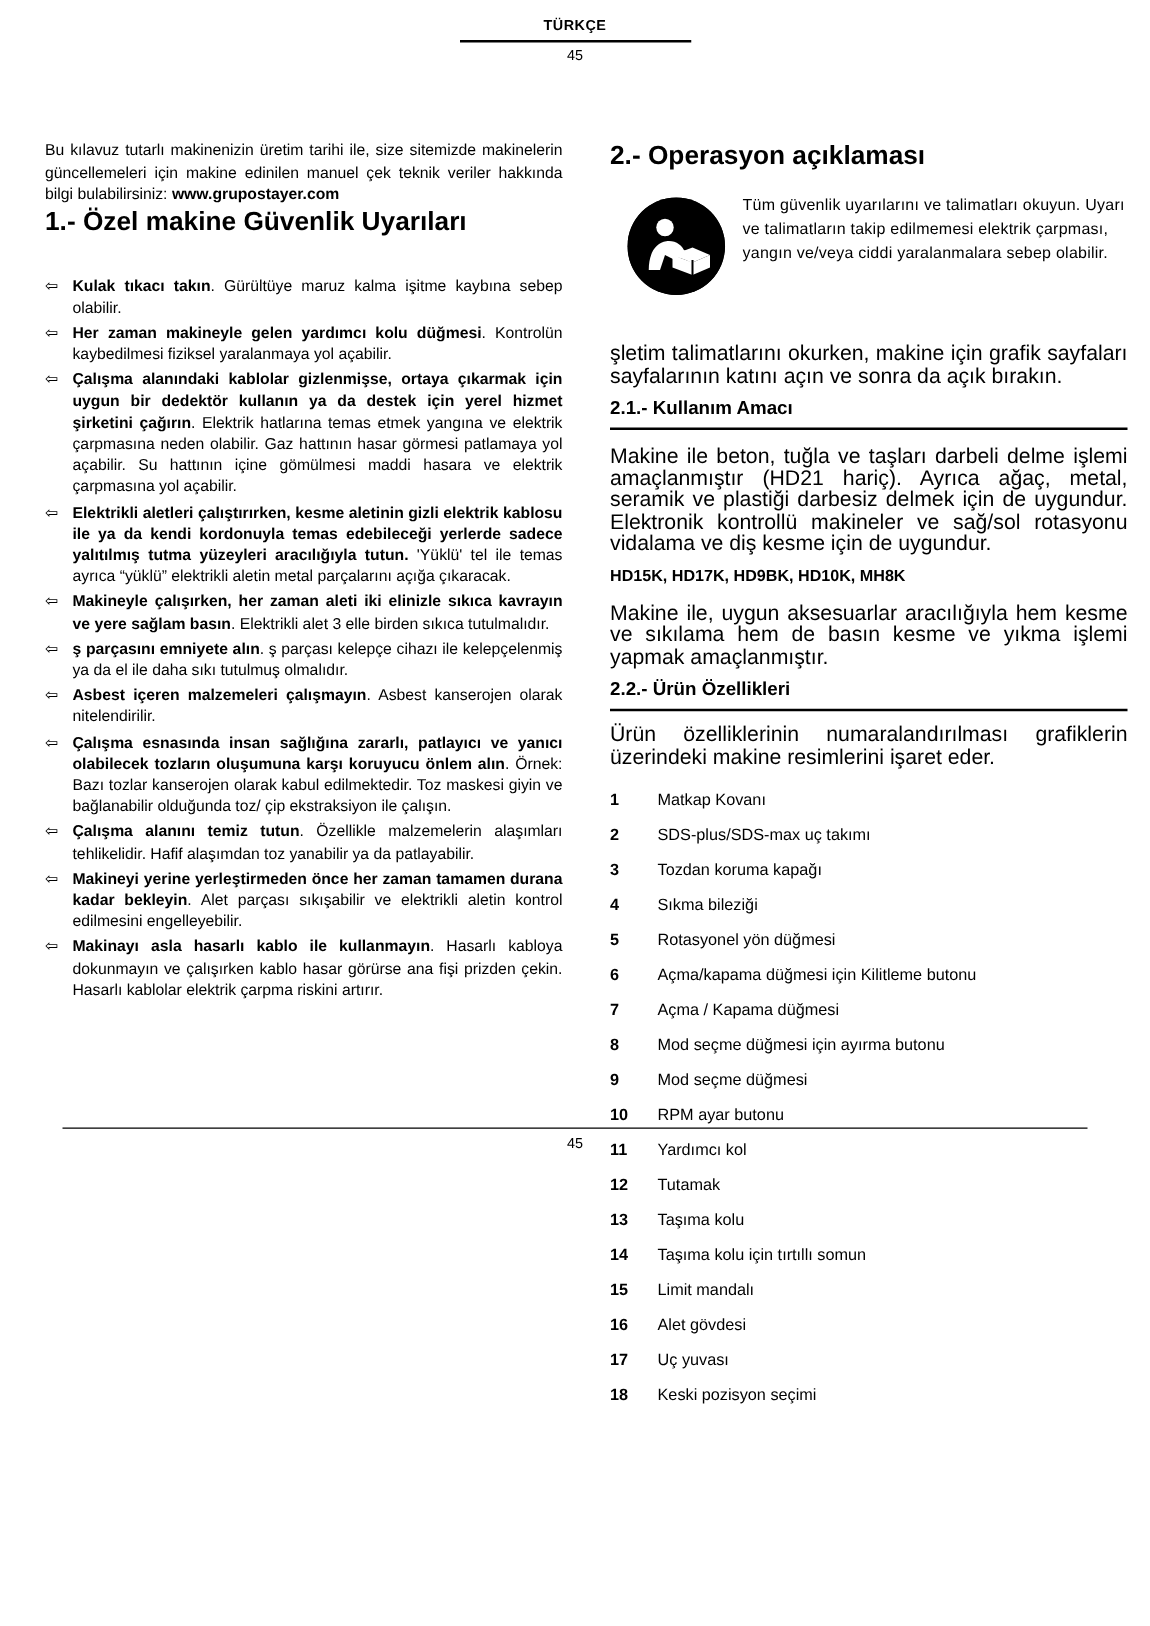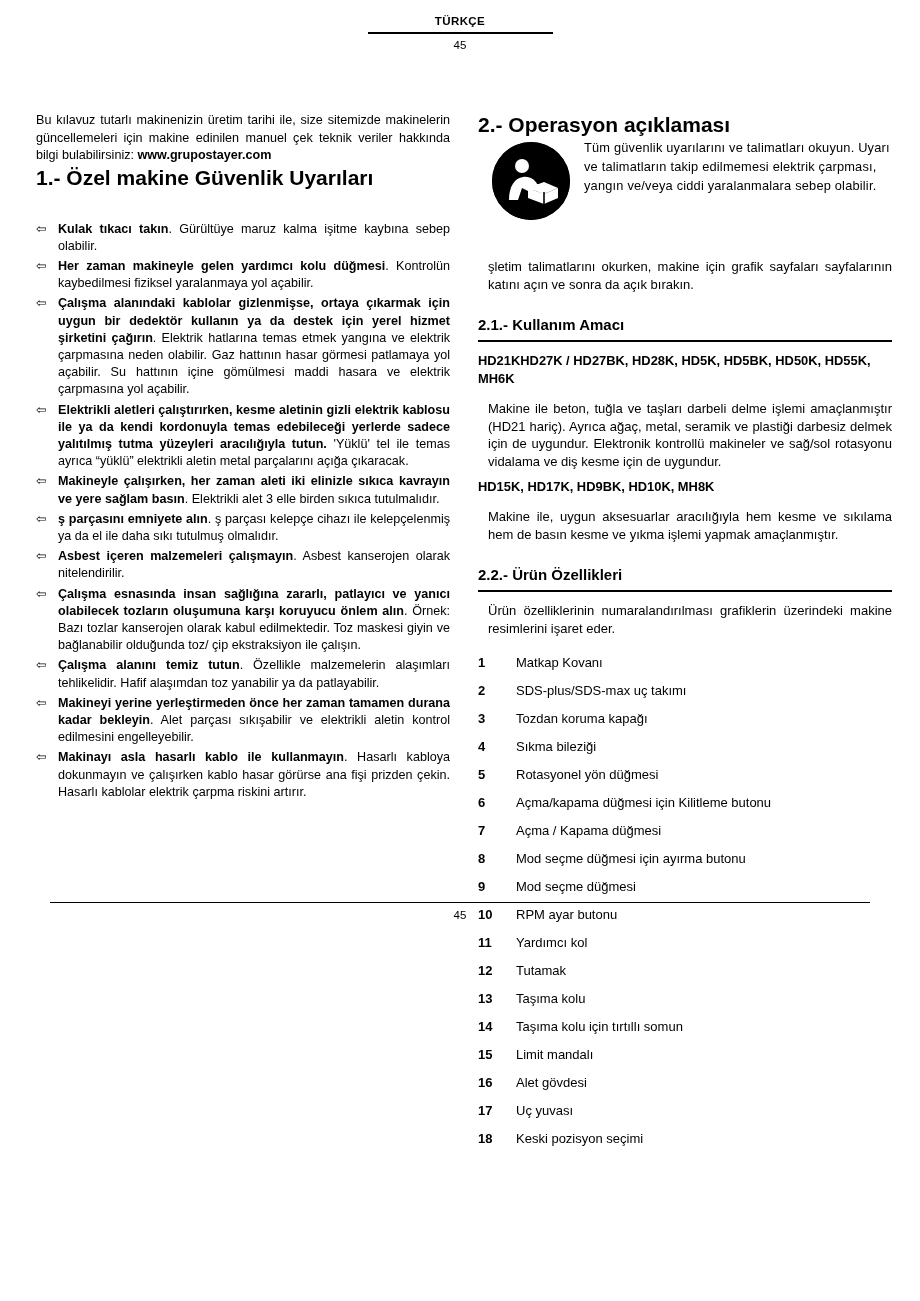--- a/index.html
+++ b/index.html
@@ -65,21 +65,21 @@
     font-size: 11.5px;
     line-height: 14px;
   }
   
   .col {
     position: absolute;
     top: 112px;
     width: 414px;
   }
   .col-left { left: 36px; }
-  .col-right { left: 478px; }
+  .col-right { left: 488px; }
 
   .intro {
     font-size: 12.6px;
     line-height: 17.5px;
     text-align: justify;
   }
   .intro b { font-weight: bold; }
 
   h1.sec-title {
     font-size: 21px;
@@ -112,20 +112,21 @@
     position: absolute;
     left: 0;
     top: 0;
     font-size: 12.6px;
     line-height: 17.2px;
   }
   ul.warn li b { font-weight: bold; }
 
   
   .warn-block {
+    margin-top: 16px;
     min-height: 108px;
     position: relative;
   }
   .warn-icon {
     width: 78px;
     height: 78px;
     border-radius: 50%;
     background: #000;
     float: left;
     margin: 4px 14px 4px 14px;
@@ -133,32 +134,31 @@
   }
   .warn-icon svg { display: block; }
   .warn-text {
     font-size: 12.8px;
     line-height: 19px;
     letter-spacing: .2px;
     text-align: left;
     overflow: hidden;
   }
   .para {
-    font-size: 13px;
+    font-size: 17px;
     line-height: 17.5px;
     text-align: justify;
     margin-top: 12px;
     clear: both;
-    margin-left: 10px;
   }
   h2.sub {
     font-size: 15px;
     font-weight: bold;
     line-height: 20px;
-    margin: 22px 0 0 0;
+    margin: 8px 0 0 0;
   }
   .rule {
     height: 2px;
     background: #000;
     margin-top: 5px;
     margin-bottom: 10px;
     width: 100%;
   }
   .models {
     font-size: 12.9px;
@@ -241,21 +241,20 @@
         </svg>
       </div>
       <div class="warn-text">Tüm güvenlik uyarılarını ve talimatları okuyun. Uyarı ve talimatların takip edilmemesi elektrik çarpması, yangın ve/veya ciddi yaralanmalara sebep olabilir.</div>
     </div>
 
     <div class="para"> şletim talimatlarını okurken, makine için grafik sayfaları sayfalarının katını açın ve sonra da açık bırakın.</div>
 
     <h2 class="sub">2.1.- Kullanım Amacı</h2>
     <div class="rule"></div>
 
-    <div class="models">HD21KHD27K / HD27BK, HD28K, HD5K, HD5BK, HD50K, HD55K, MH6K</div>
     <div class="para">Makine ile beton, tuğla ve taşları darbeli delme işlemi amaçlanmıştır (HD21 hariç).   Ayrıca ağaç, metal, seramik ve plastiği darbesiz delmek için de uygundur. Elektronik kontrollü makineler ve sağ/sol rotasyonu vidalama ve diş kesme için de uygundur.</div>
 
     <div class="models">HD15K, HD17K, HD9BK, HD10K, MH8K</div>
     <div class="para">Makine ile, uygun aksesuarlar aracılığıyla hem kesme ve sıkılama hem de basın kesme ve yıkma işlemi yapmak amaçlanmıştır.</div>
 
     <h2 class="sub">2.2.- Ürün Özellikleri</h2>
     <div class="rule"></div>
 
     <div class="para" style="margin-top:6px">Ürün özelliklerinin numaralandırılması grafiklerin üzerindeki makine resimlerini işaret eder.</div>
 

